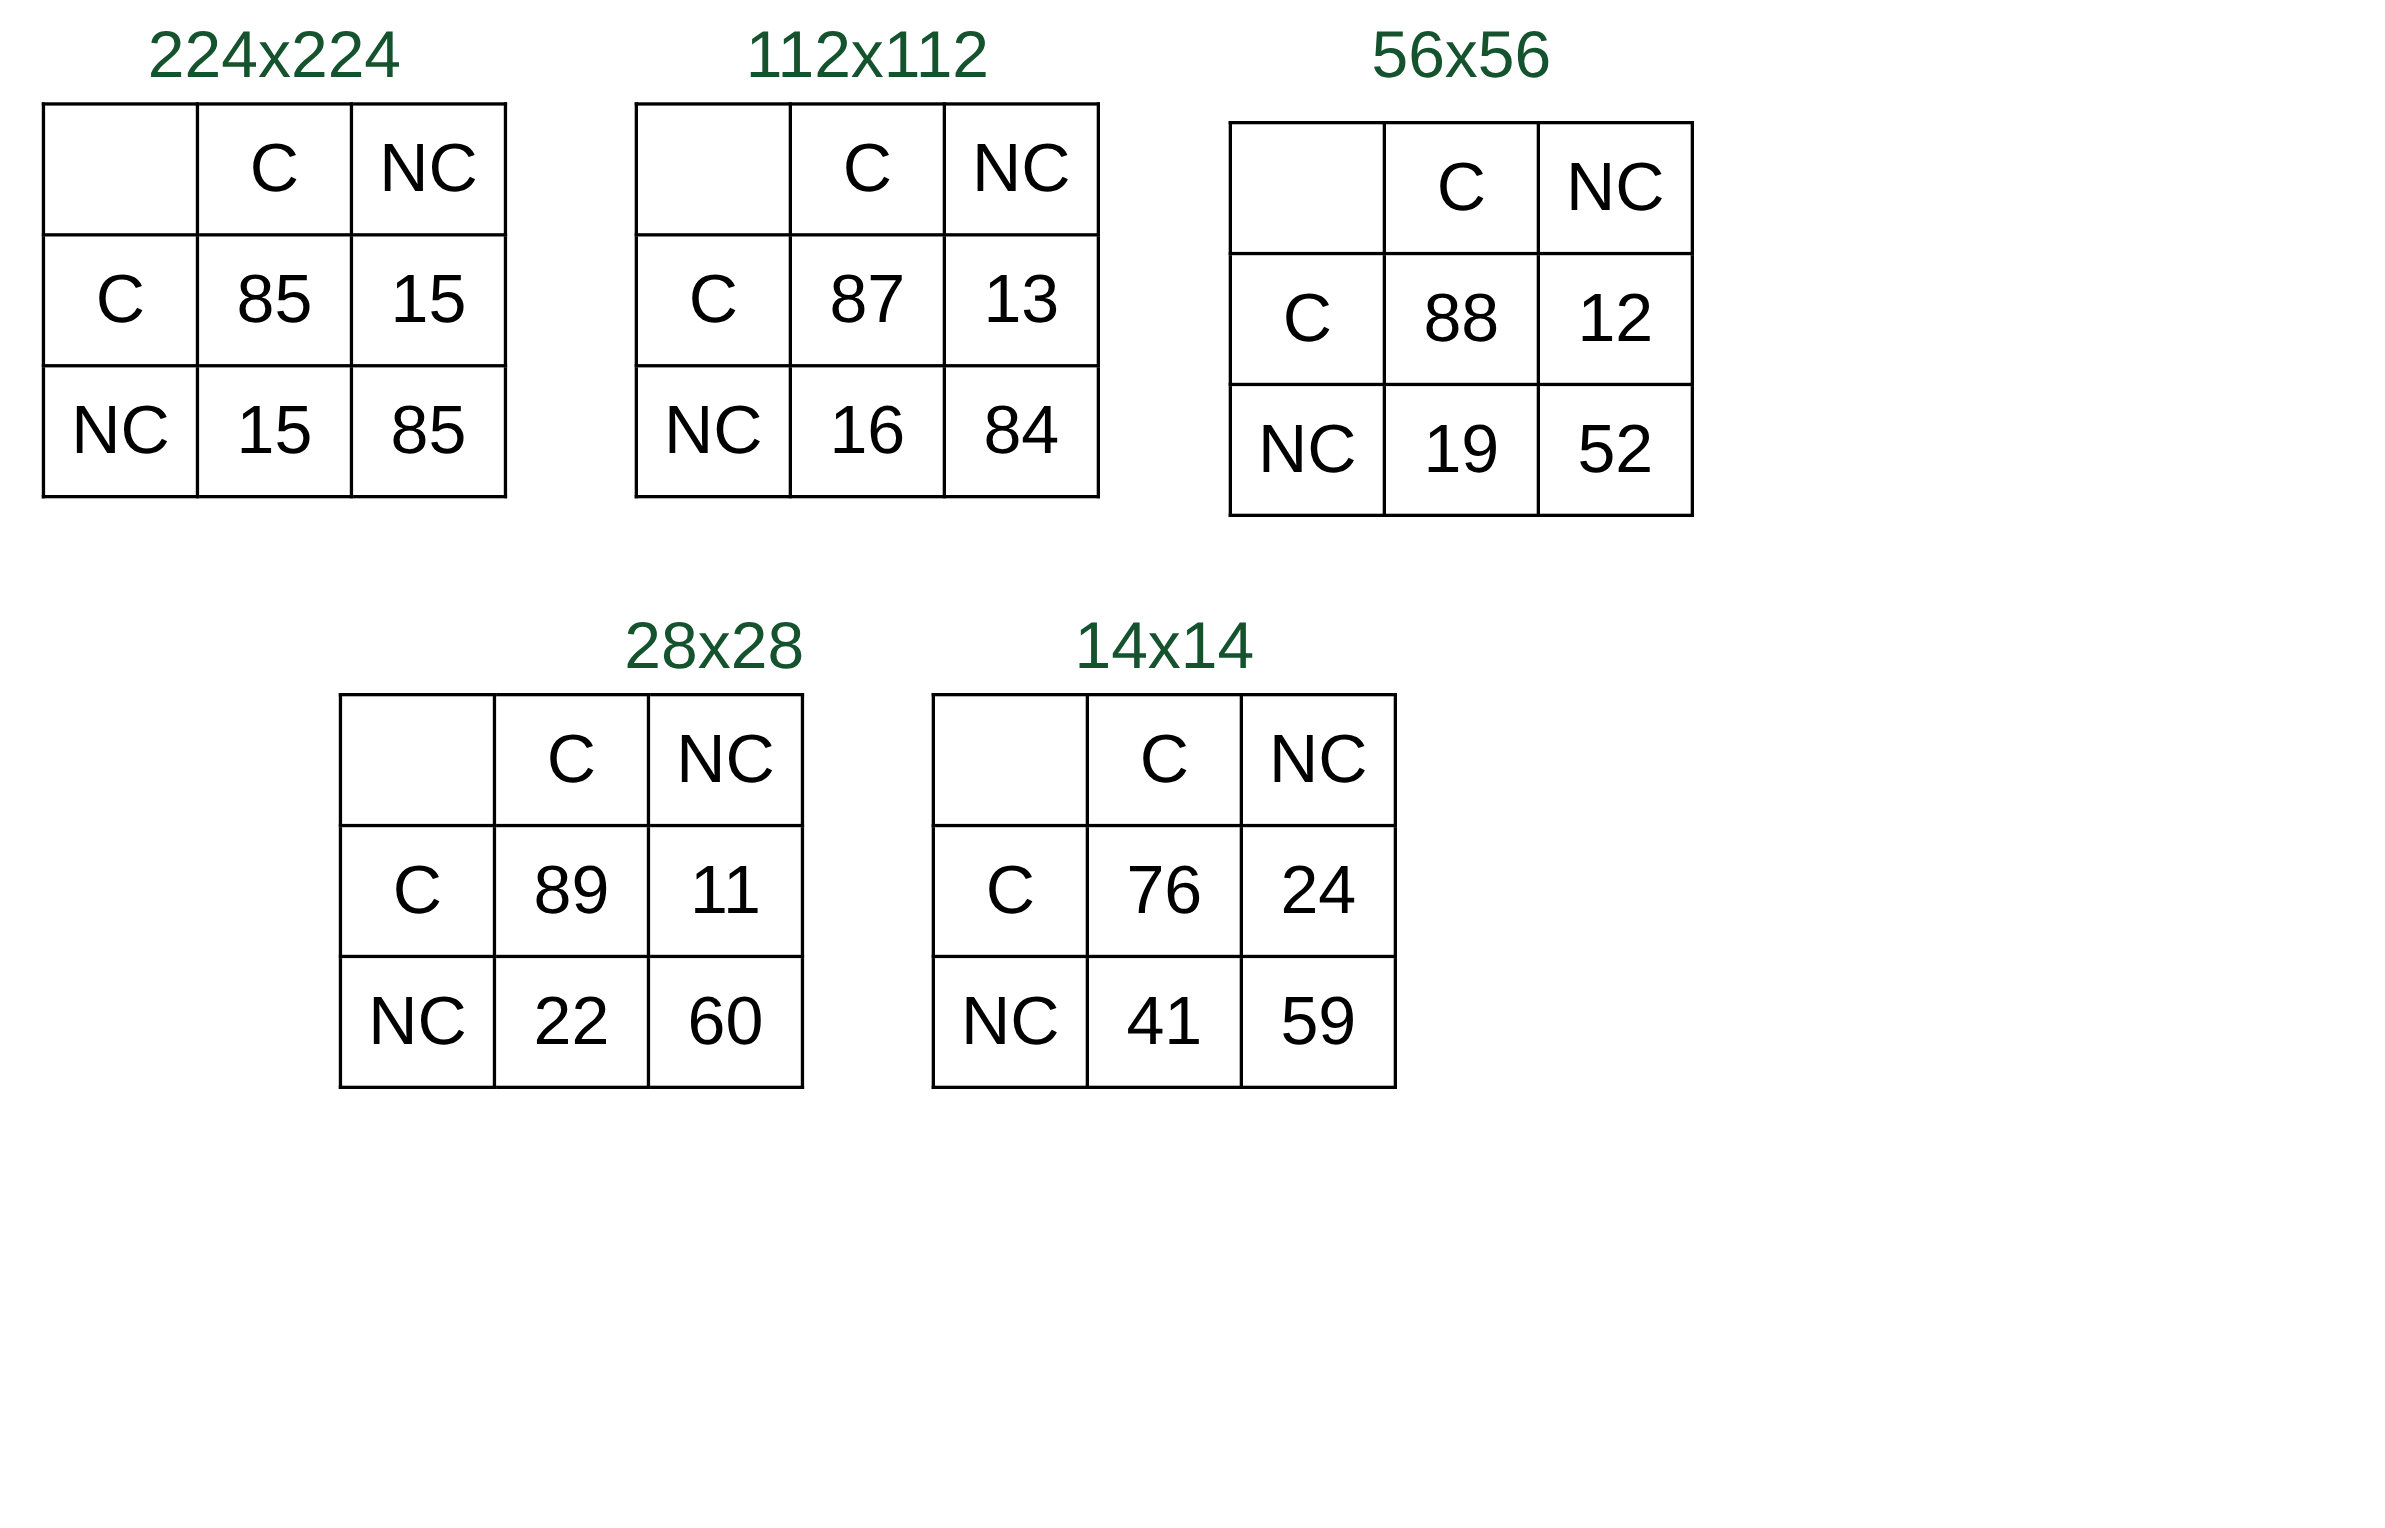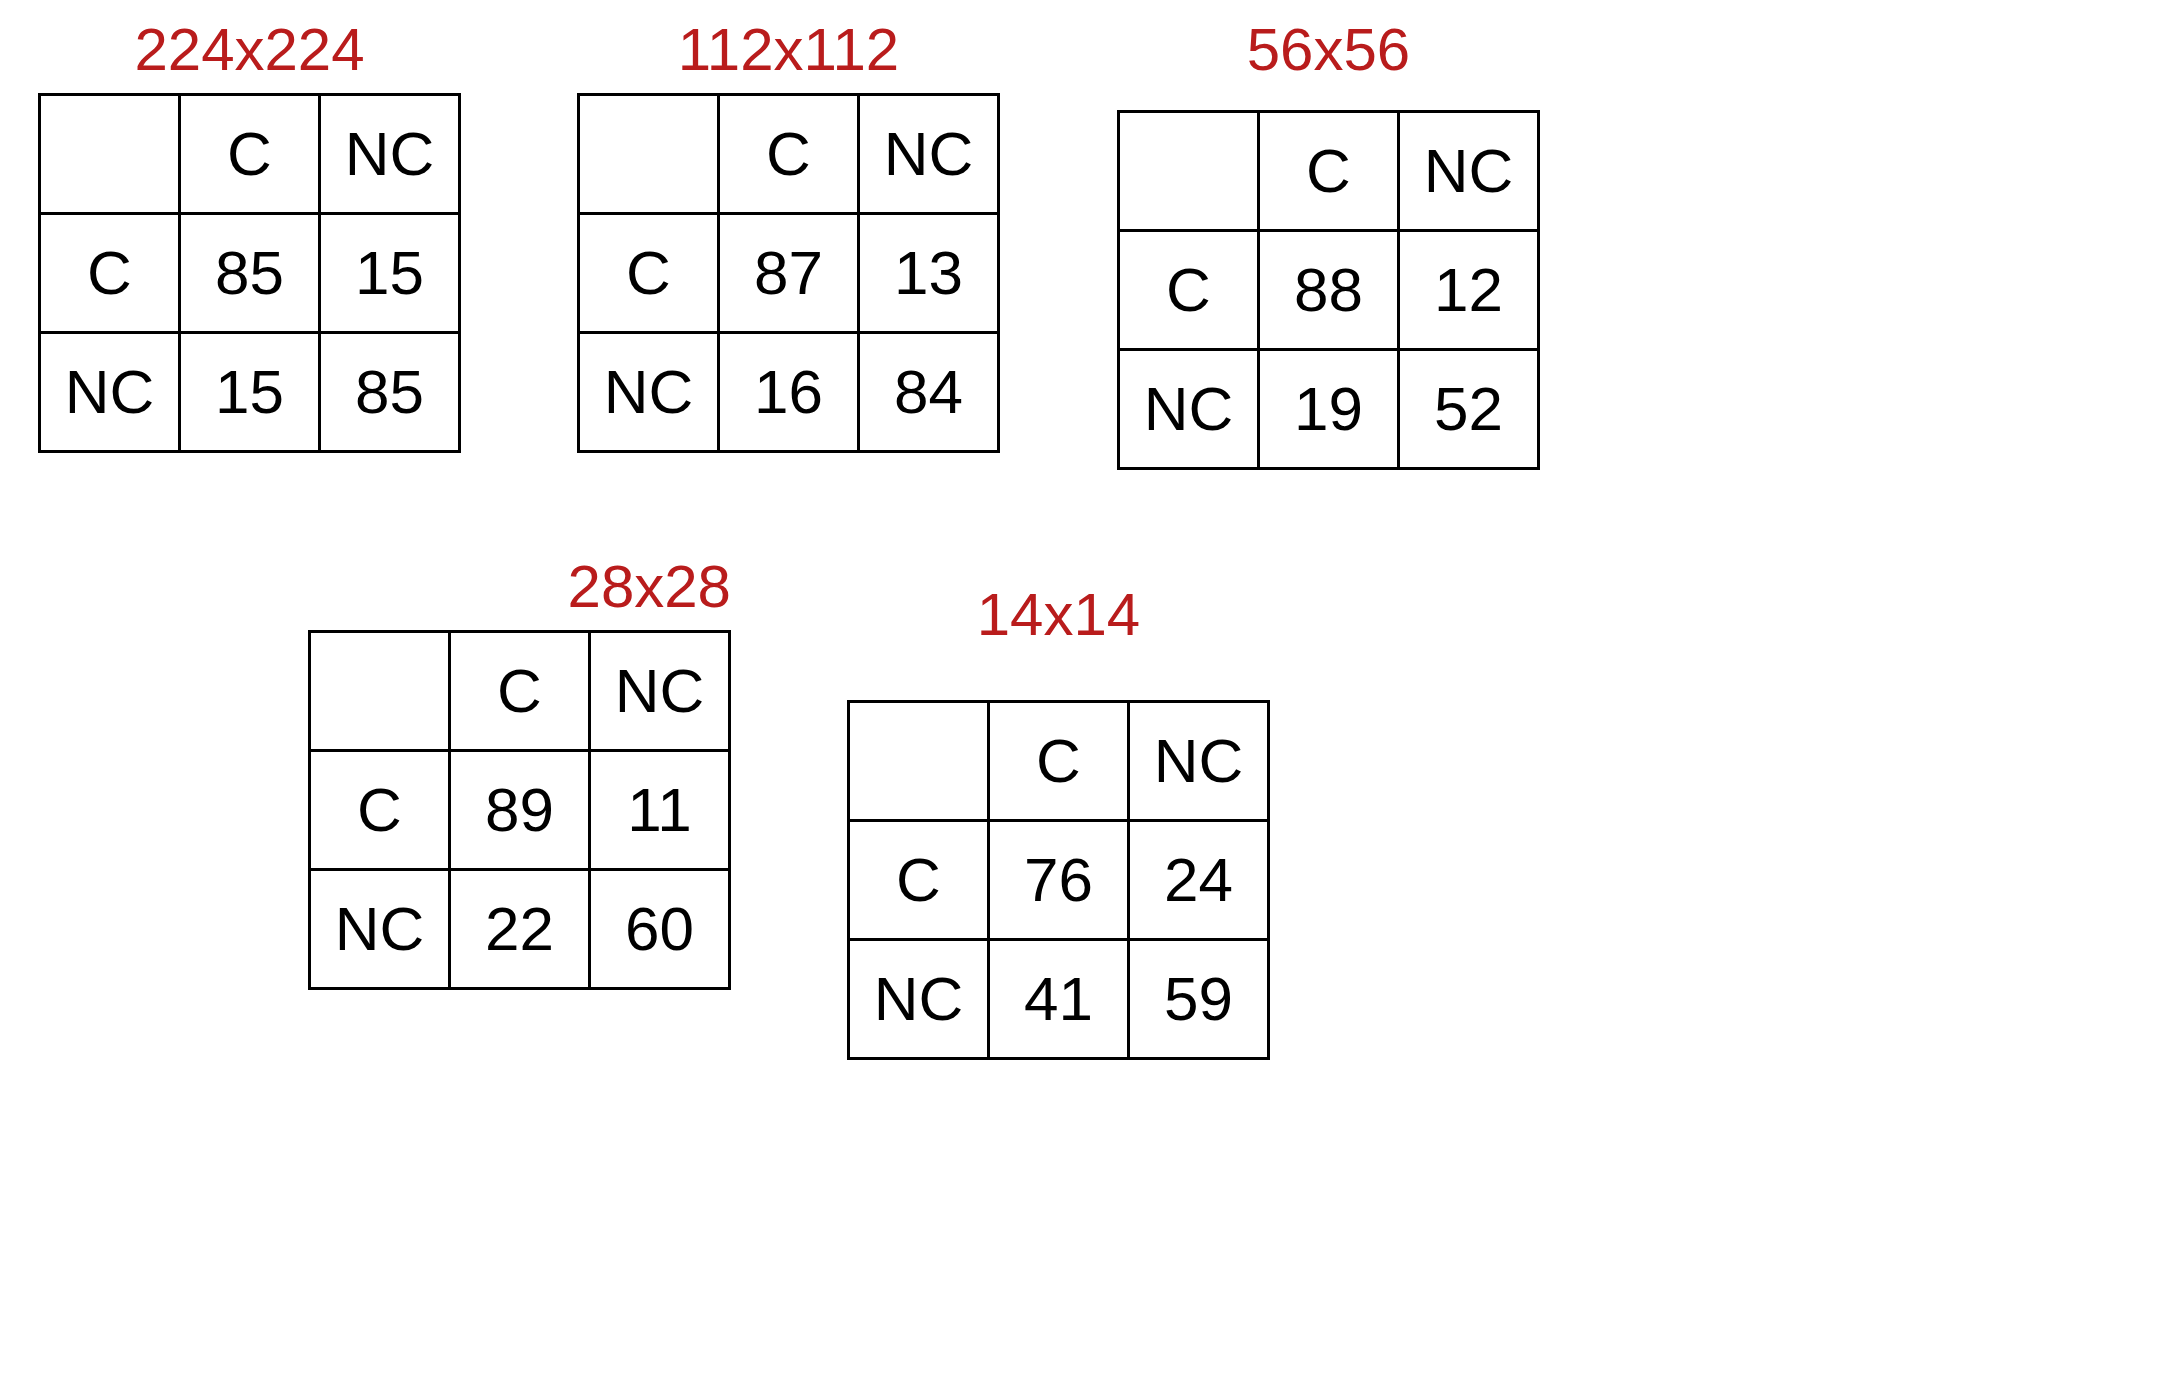--- a/index.html
+++ b/index.html
@@ -26,21 +26,21 @@
     position: absolute;
     display: flex;
     flex-direction: column;
     align-items: center;
   }
 
   .matrix-title {
     font-size: 60px;
     line-height: 1.05;
     font-weight: 400;
-    color: #b91c1c;
+    color: #14532d;
     letter-spacing: 0px;
     white-space: nowrap;
     margin-bottom: 12px;
     text-align: center;
   }
 
   table.cm {
     border-collapse: collapse;
     table-layout: fixed;
   }
@@ -60,21 +60,21 @@
 
   table.cm td.corner-cell {
     border-top-color: #000000;
   }
 
   
   #block-0 { left: 38px;   top: 18px; }
   #block-1 { left: 577px;  top: 18px; }
   #block-2 { left: 1117px; top: 18px; gap: 17px; }
   #block-3 { left: 308px;  top: 555px; align-items: flex-end; }
-  #block-4 { left: 847px;  top: 583px; gap: 42px; }
+  #block-4 { left: 847px;  top: 555px; }
 </style>
 </head>
 <body>
 
 <div id="figure">
 
   <div class="matrix-block" id="block-0">
     <div class="matrix-title">224x224</div>
     <table class="cm">
       <tbody>

